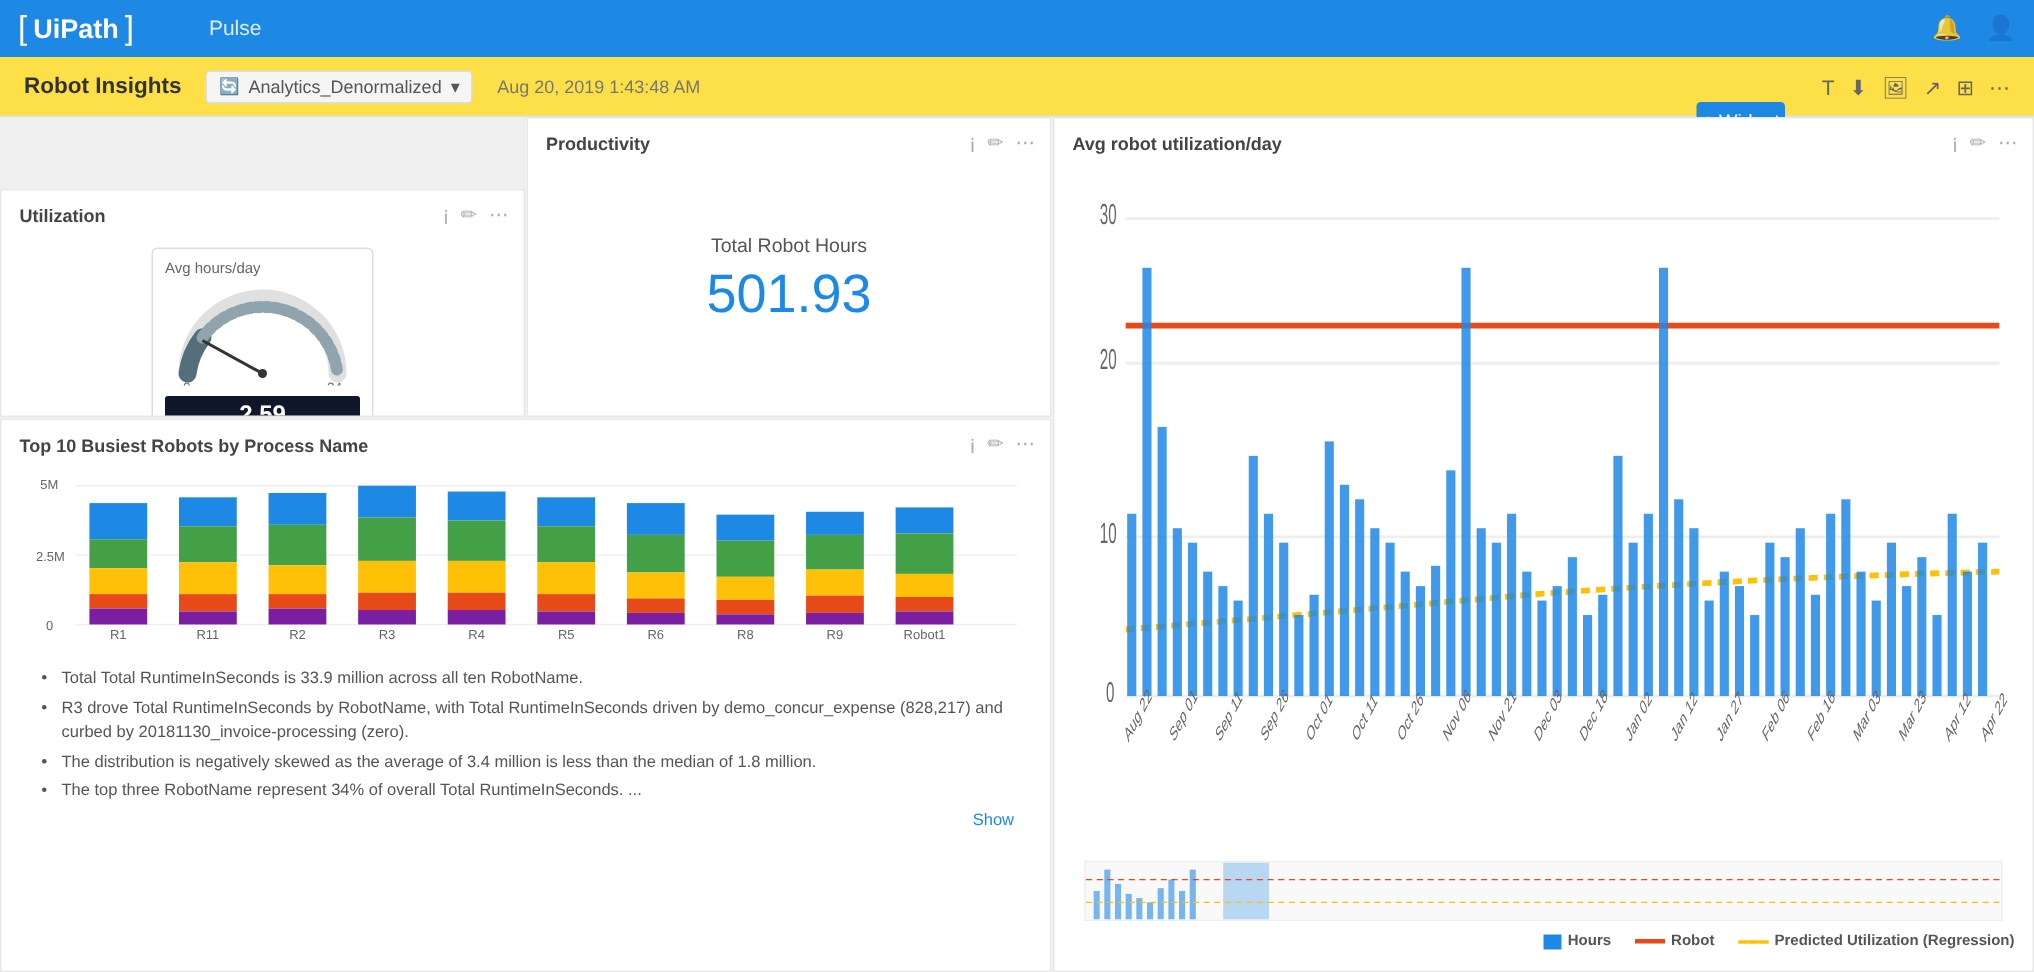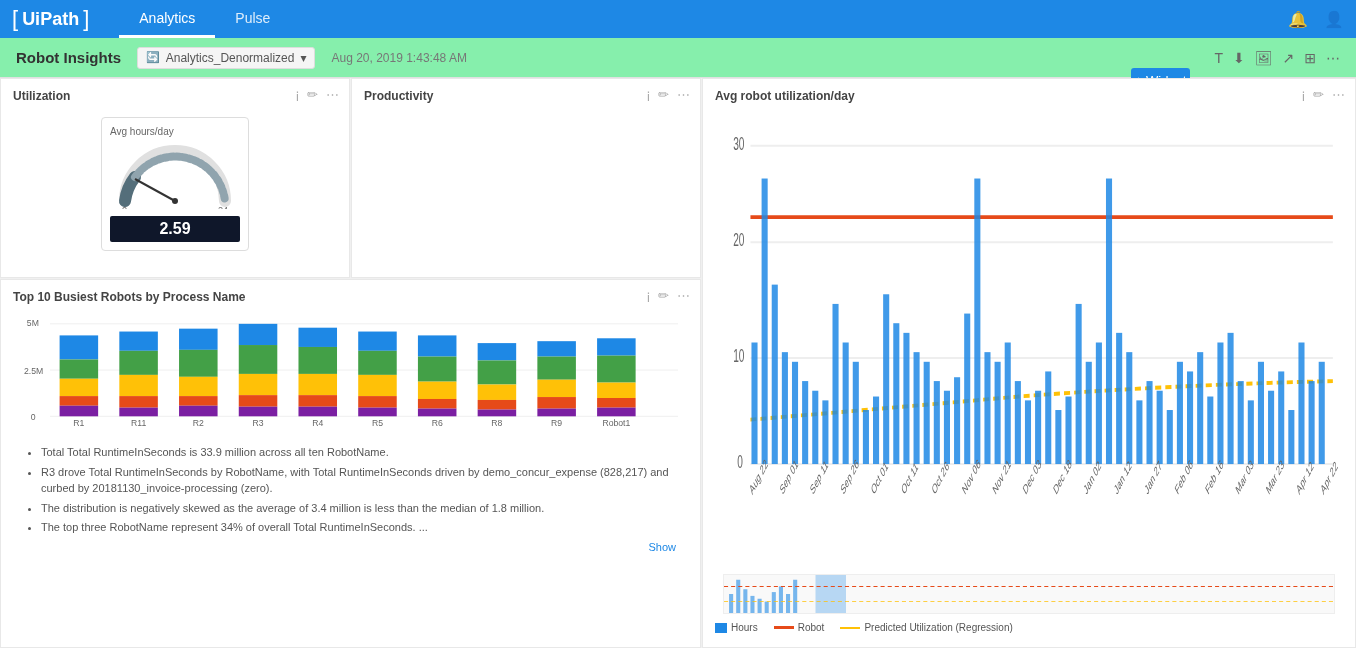--- a/index.html
+++ b/index.html
@@ -46,21 +46,21 @@
       margin-left: auto;
       display: flex;
       align-items: center;
       gap: 16px;
       color: white;
     }
     .nav-icon { font-size: 16px; opacity: 0.9; cursor: pointer; }
 
     
     .sub-header {
-      background: #86efac;
+      background: #fde047;
       height: 40px;
       display: flex;
       align-items: center;
       padding: 0 16px;
       border-bottom: 1px solid #e0e0e0;
       gap: 16px;
     }
     .page-title { font-size: 15px; font-weight: 600; color: #333; }
     .data-source {
       display: flex;
@@ -109,20 +109,21 @@
       display: flex;
       gap: 8px;
       color: #aaa;
       font-size: 13px;
     }
 
     
     .utilization-panel {
       grid-column: 1;
       grid-row: 1;
+      margin-top: 48px;
     }
     .gauge-container {
       display: flex;
       flex-direction: column;
       align-items: center;
       padding: 6px 0;
       justify-content: flex-end;
     }
     .gauge-label-small { font-size: 10px; color: #666; margin-bottom: 2px; }
     .gauge-svg { width: 130px; height: 70px; }
@@ -158,44 +159,44 @@
       line-height: 1.5;
       padding: 8px 12px;
     }
     .analysis-text ul { padding-left: 16px; margin-top: 4px; }
     .analysis-text li { margin-bottom: 3px; }
     .show-link { color: #1e88e5; cursor: pointer; float: right; }
 
     .legend-row {
       display: flex;
       gap: 16px;
-      justify-content: flex-start;
+      justify-content: flex-end;
       padding: 4px 0;
       font-size: 10px;
       color: #555;
+      font-weight: bold;
     }
     .legend-item { display: flex; align-items: center; gap: 4px; }
     .legend-box { width: 12px; height: 10px; }
     .legend-line { width: 20px; height: 3px; }
 
     
     ::-webkit-scrollbar { width: 4px; height: 4px; }
     ::-webkit-scrollbar-thumb { background: #ccc; border-radius: 2px; }
   </style>
 </head>
 <body>
 
 <nav class="top-nav">
   <div class="logo">
     <span class="logo-bracket">[</span>
     <span>UiPath</span>
     <span class="logo-bracket">]</span>
   </div>
   <div class="nav-tabs">
-    <div class="nav-tab active">Analytics</div>
     <div class="nav-tab">Pulse</div>
   </div>
   <div class="nav-icons">
     <span class="nav-icon">🔔</span>
     <span class="nav-icon">👤</span>
   </div>
 </nav>
 
 <div class="sub-header">
   <span class="page-title">Robot Insights</span>
@@ -247,20 +248,24 @@
       </div>
     </div>
   </div>
 
   <div class="panel productivity-panel">
     <div class="panel-title">Productivity</div>
     <div class="panel-actions">
       <span>ℹ</span>
       <span>✏</span>
       <span>⋯</span>
+    </div>
+    <div class="productivity-content">
+      <div class="prod-label">Total Robot Hours</div>
+      <div class="prod-value">501.93</div>
     </div>
   </div>
 
   <div class="panel" style="grid-column: 3; grid-row: 1 / 3; display: flex; flex-direction: column;">
     <div class="panel-title">Avg robot utilization/day</div>
     <div class="panel-actions">
       <span>ℹ</span>
       <span>✏</span>
       <span>⋯</span>
     </div>

